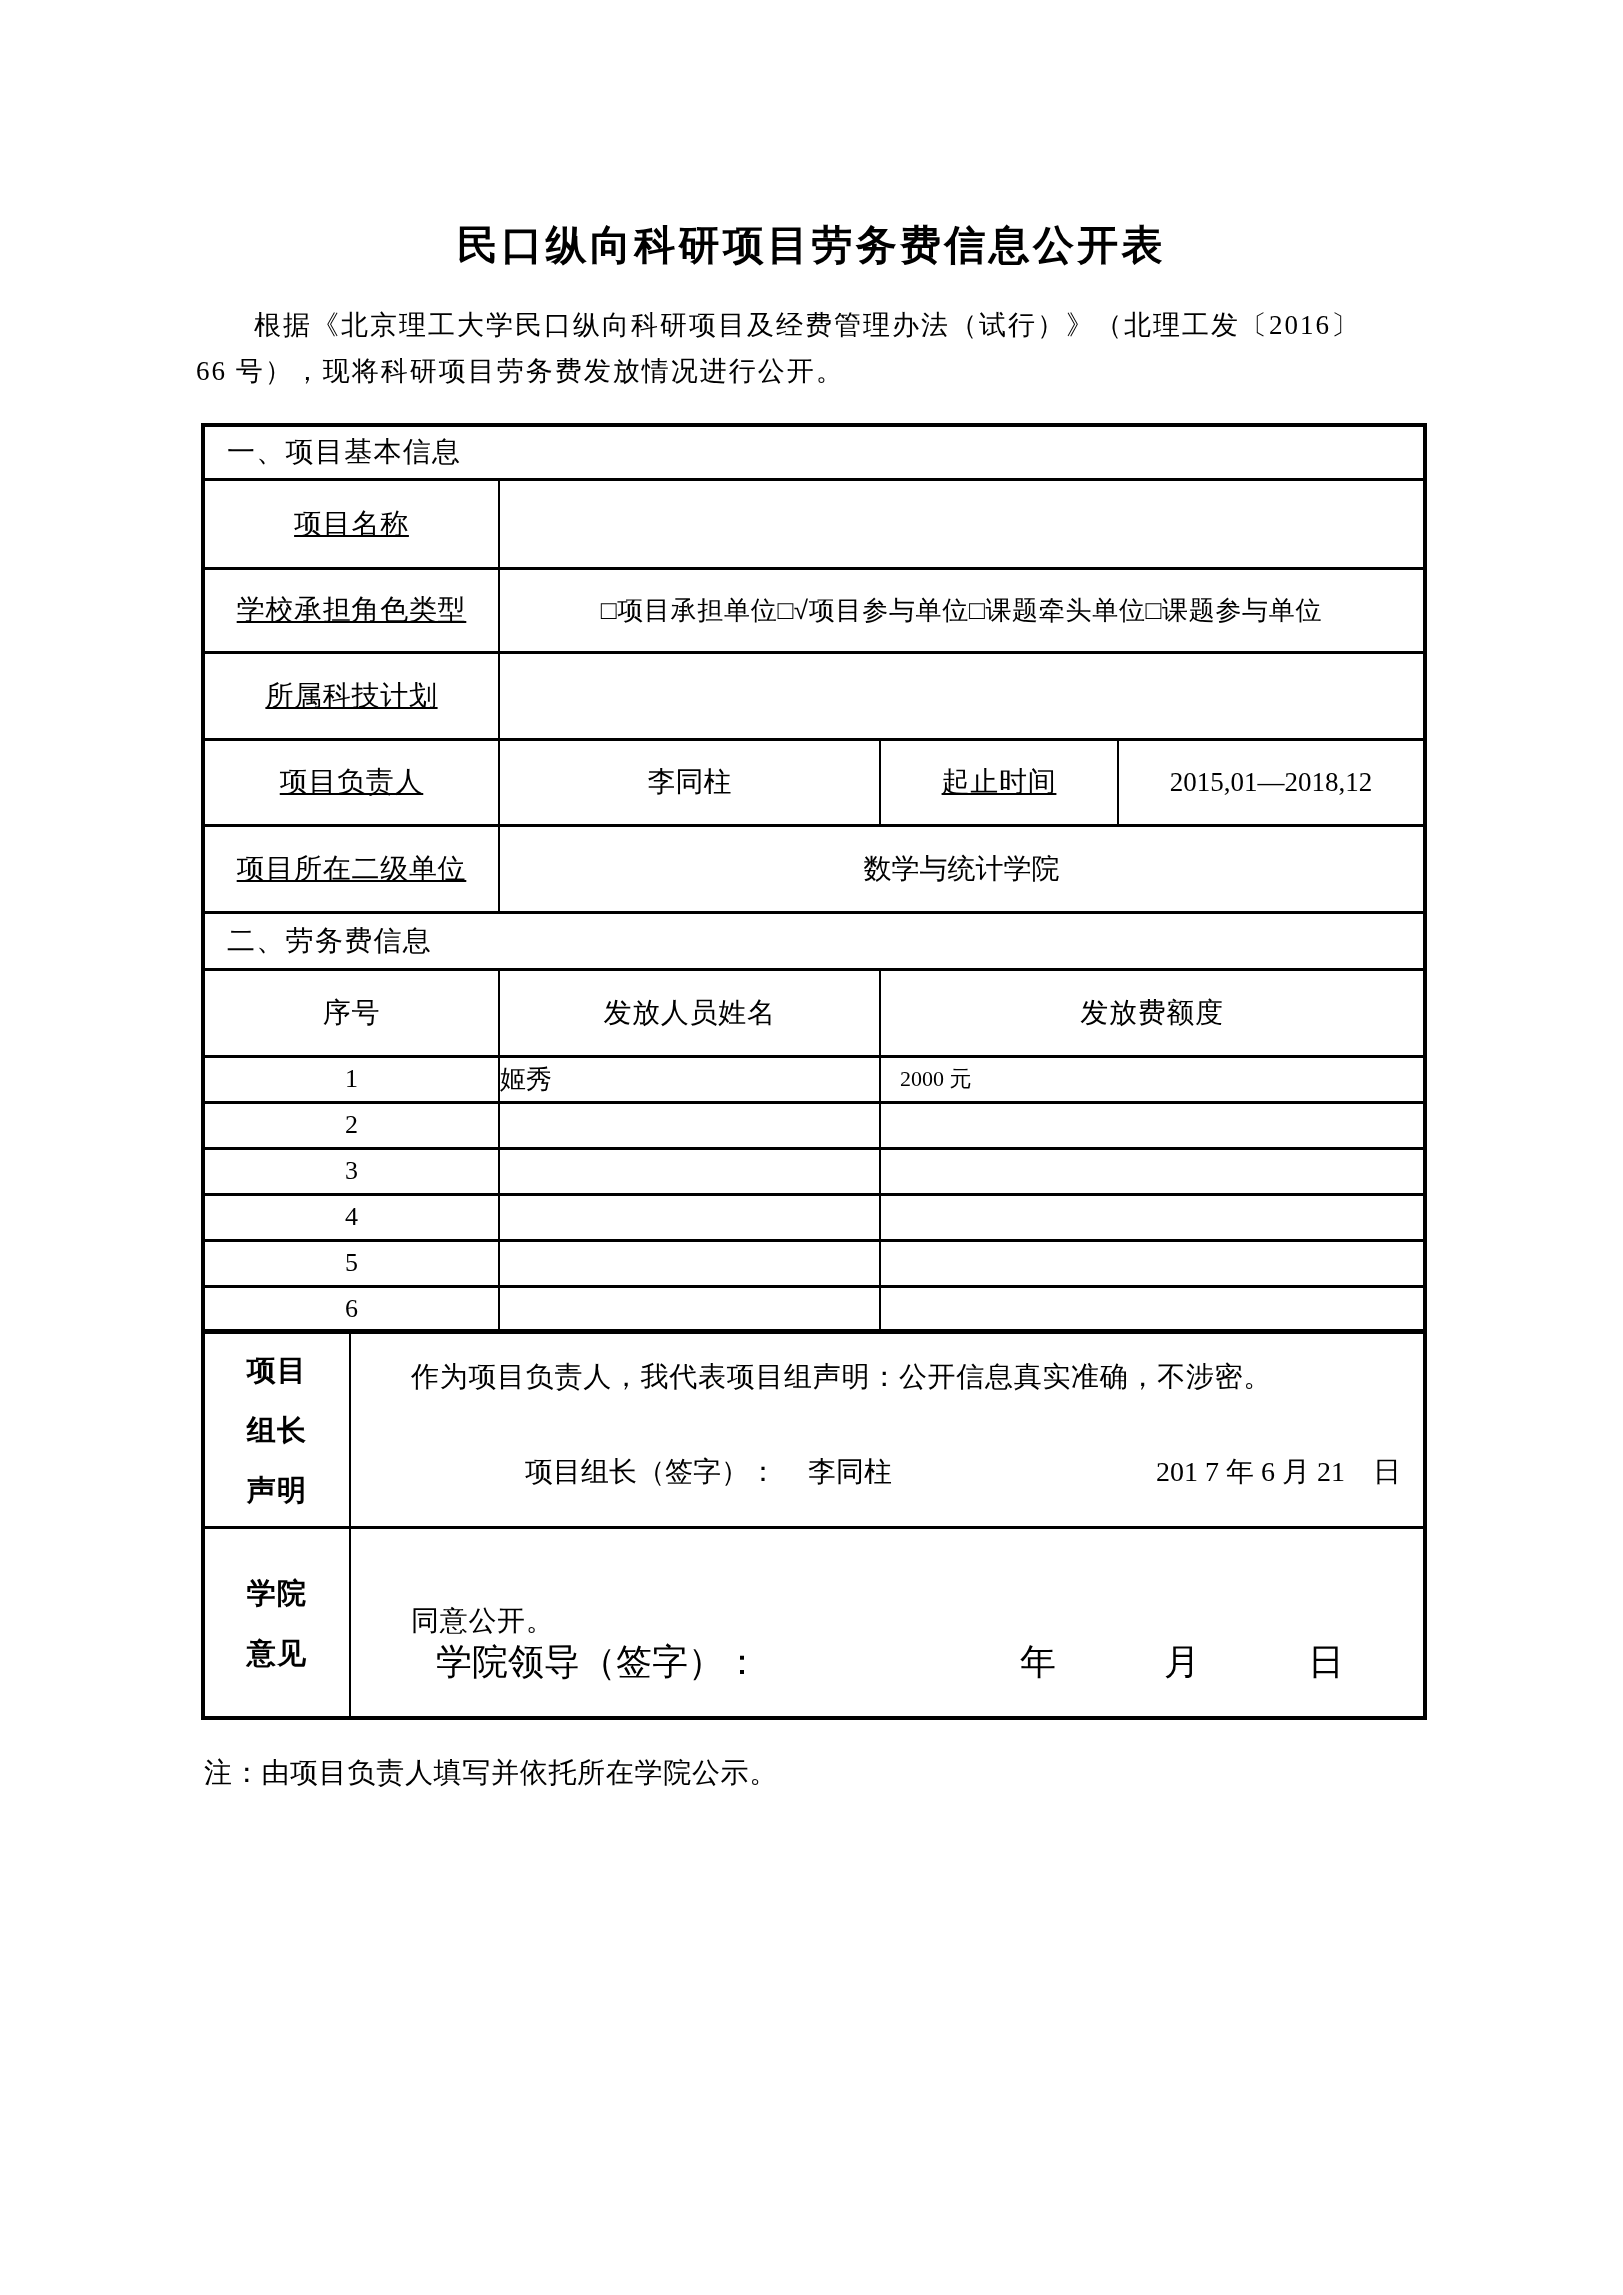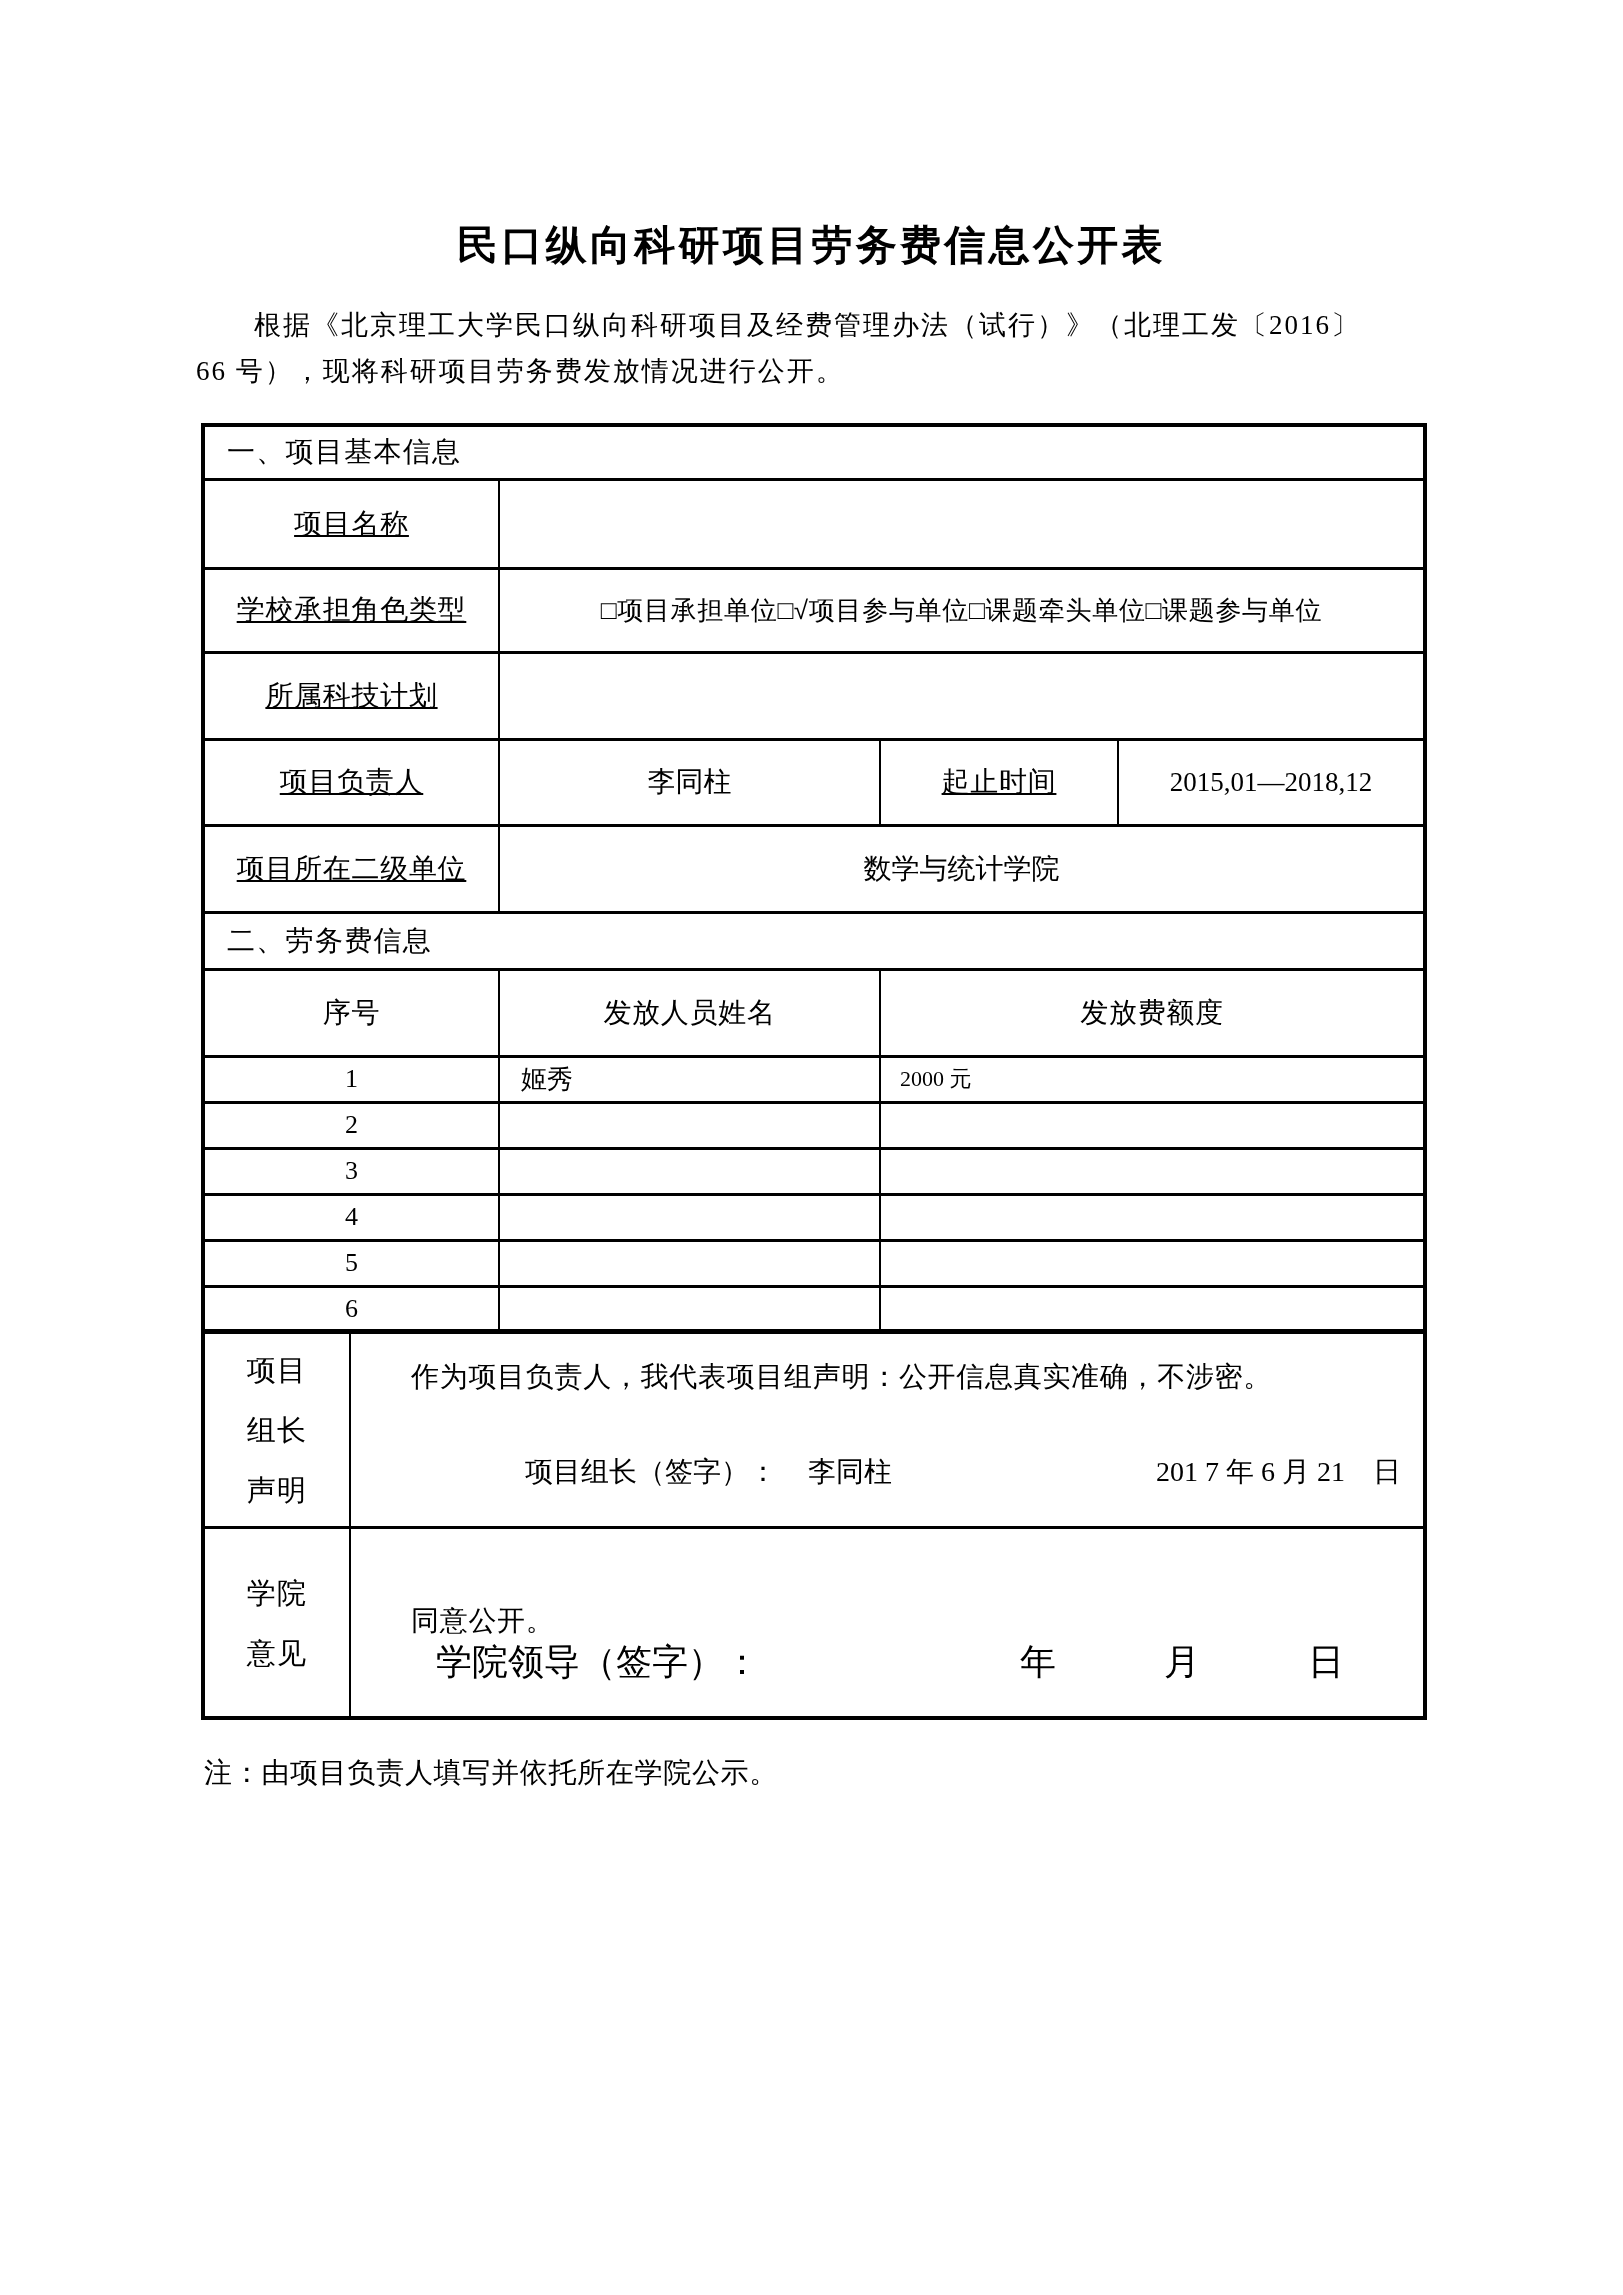--- a/index.html
+++ b/index.html
@@ -66,25 +66,25 @@
   .underline-blank {
     display: inline-block;
     border-bottom: 2.6px solid #000;
     padding: 0 29px 1.3px 29px;
     line-height: 1.1;
   }
   .funding-unit { margin-left: 9.2px; }
 
   .head-row td { text-align: center; font-size: 28px; letter-spacing: 0.7px; }
   .no-cell { text-align: center; font-size: 26px; }
-  .name-cell { padding-left: 21px; font-size: 26px; }
+  .name-cell { font-size: 26px; }
   .amount-cell { padding-left: 19px; font-size: 22px; }
 
   .vlabel-cell { text-align: center; font-size: 29px; letter-spacing: 1.3px; }
-  .vlabel-cell .vline { line-height: 60px; }
+  .vlabel-cell .vline { line-height: 60px; font-weight: bold; }
 
   .free-cell { position: relative; }
   .decl-statement {
     position: absolute; top: 25px; left: 60px;
     font-size: 28px; letter-spacing: 0.7px; white-space: nowrap;
   }
   .decl-sign {
     position: absolute; bottom: 35px; left: 174px; right: 22px;
     display: flex; justify-content: space-between; align-items: baseline;
     font-size: 28px; white-space: nowrap;

